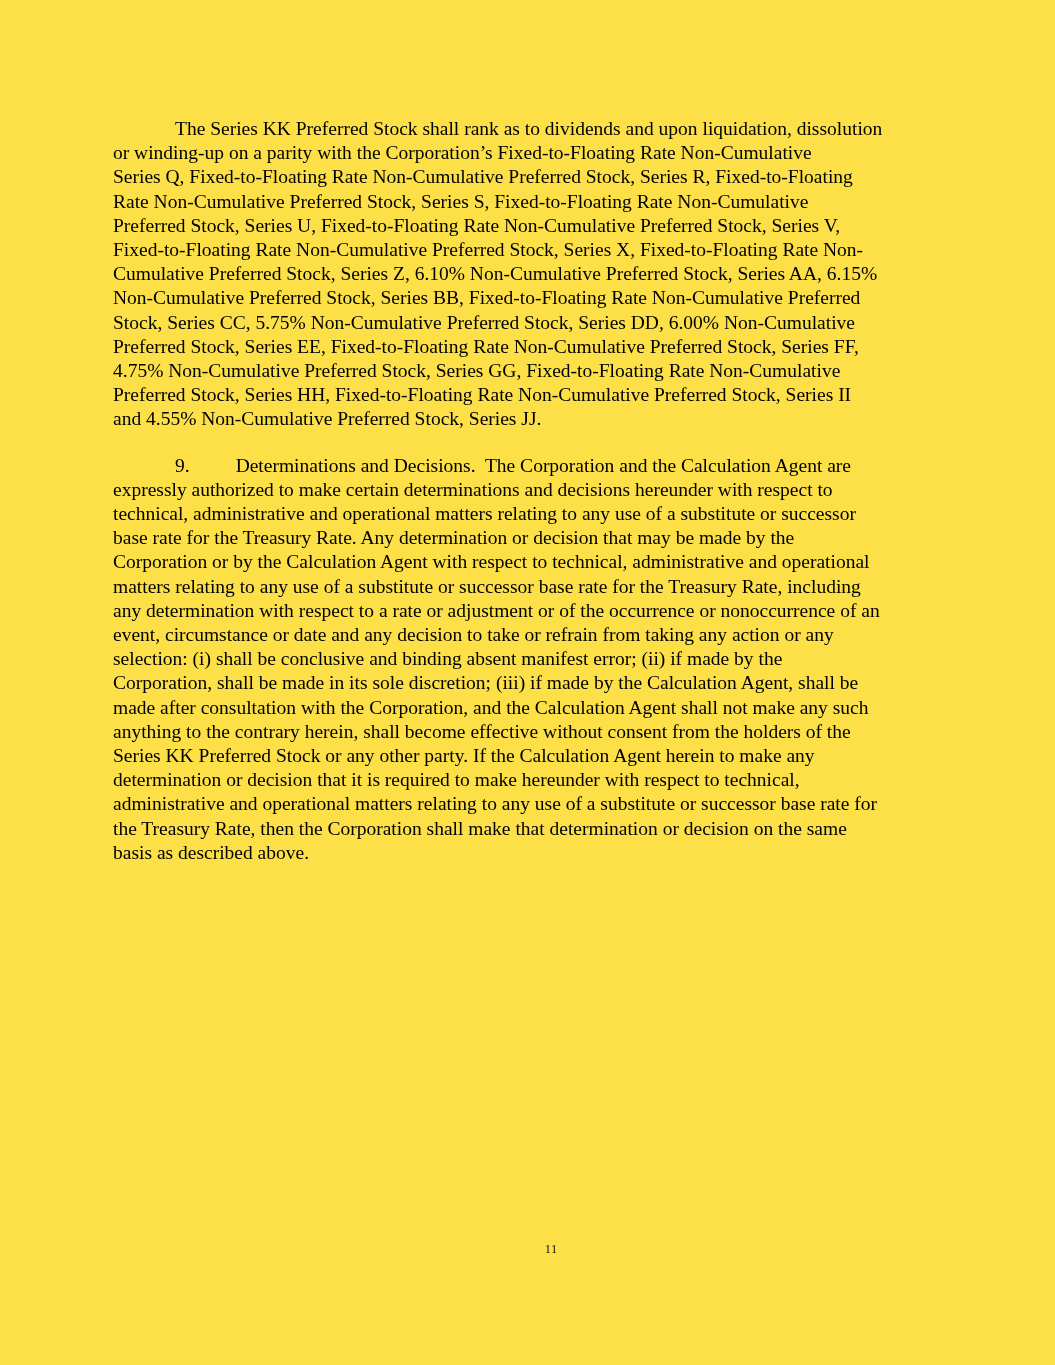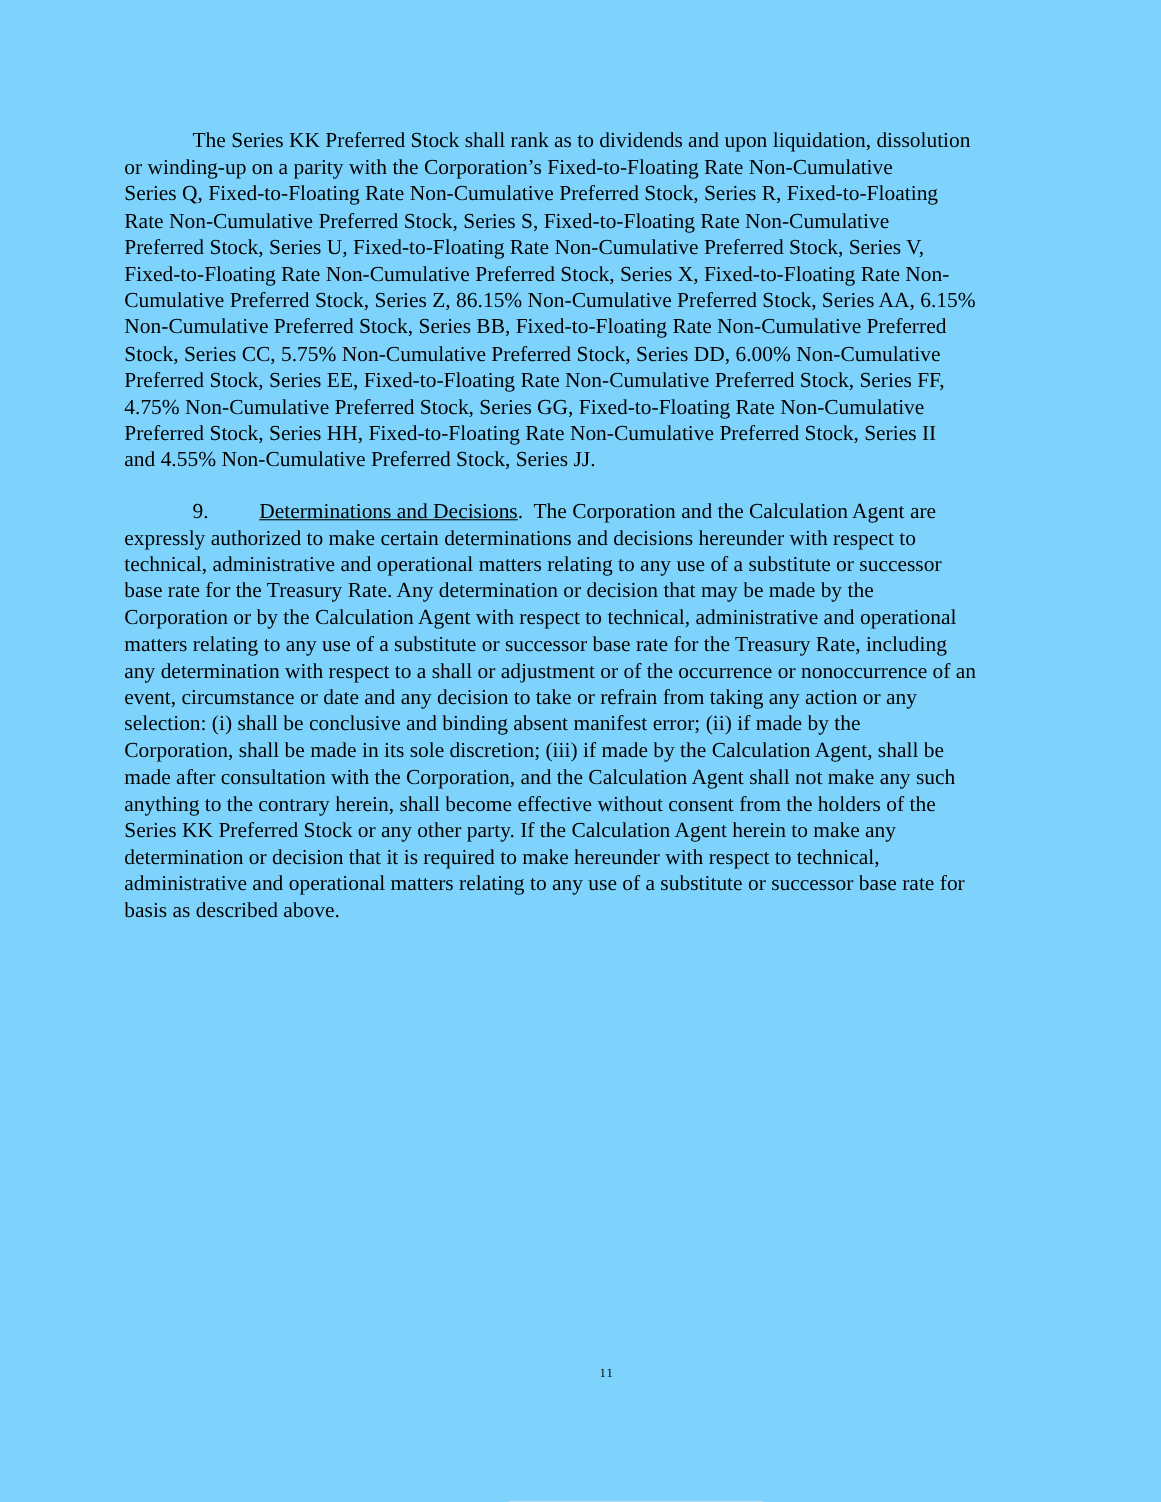--- a/index.html
+++ b/index.html
@@ -4,21 +4,21 @@
 <style>
   html, body {
     margin: 0;
     padding: 0;
     background: #e8e8e8;
   }
   .page {
     position: relative;
     width: 1055px;
     height: 1365px;
-    background: #7dd3fc;
+    background: #fde047;
     font-family: "Liberation Serif", serif;
     color: #000000;
     overflow: hidden;
   }
   .text-block {
     position: absolute;
     left: 113px;
     top: 117px;
     width: 828px;
     font-size: 19.5px;
@@ -38,21 +38,20 @@
   }
   .first-line {
     padding-left: 62px;
     white-space: pre;
   }
   .tab {
     display: inline-block;
     width: 46px;
   }
   .heading-underline {
-    text-decoration: underline;
     text-align: right;
   }
   .page-number {
     position: absolute;
     top: 1243px;
     left: 0;
     width: 100%;
     text-align: center;
     font-size: 11.5px;
     letter-spacing: 1px;
@@ -66,46 +65,47 @@
 
   <div class="text-block">
 
     <div class="para para-rank">
         <div class="line">The Series KK Preferred Stock shall rank as to dividends and upon liquidation, dissolution</div>
         <div class="line">or winding-up on a parity with the Corporation’s Fixed-to-Floating Rate Non-Cumulative</div>
         <div class="line">Series Q, Fixed-to-Floating Rate Non-Cumulative Preferred Stock, Series R, Fixed-to-Floating</div>
         <div class="line">Rate Non-Cumulative Preferred Stock, Series S, Fixed-to-Floating Rate Non-Cumulative</div>
         <div class="line">Preferred Stock, Series U, Fixed-to-Floating Rate Non-Cumulative Preferred Stock, Series V,</div>
         <div class="line">Fixed-to-Floating Rate Non-Cumulative Preferred Stock, Series X, Fixed-to-Floating Rate Non-</div>
-        <div class="line">Cumulative Preferred Stock, Series Z, 86.15% Non-Cumulative Preferred Stock, Series AA, 6.15%</div>
+        <div class="line">Cumulative Preferred Stock, Series Z, 6.10% Non-Cumulative Preferred Stock, Series AA, 6.15%</div>
         <div class="line">Non-Cumulative Preferred Stock, Series BB, Fixed-to-Floating Rate Non-Cumulative Preferred</div>
         <div class="line">Stock, Series CC, 5.75% Non-Cumulative Preferred Stock, Series DD, 6.00% Non-Cumulative</div>
         <div class="line">Preferred Stock, Series EE, Fixed-to-Floating Rate Non-Cumulative Preferred Stock, Series FF,</div>
         <div class="line">4.75% Non-Cumulative Preferred Stock, Series GG, Fixed-to-Floating Rate Non-Cumulative</div>
         <div class="line">Preferred Stock, Series HH, Fixed-to-Floating Rate Non-Cumulative Preferred Stock, Series II</div>
         <div class="line">and 4.55% Non-Cumulative Preferred Stock, Series JJ.</div>
       </div>
 
     <div class="para para-determinations">
       <div class="first-line"><span>9.</span><span class="tab"></span><span class="heading-underline">Determinations and Decisions</span><span>.</span><span>  The Corporation and the Calculation Agent are</span></div>
       <div>
           <div class="line">expressly authorized to make certain determinations and decisions hereunder with respect to</div>
           <div class="line">technical, administrative and operational matters relating to any use of a substitute or successor</div>
           <div class="line">base rate for the Treasury Rate. Any determination or decision that may be made by the</div>
           <div class="line">Corporation or by the Calculation Agent with respect to technical, administrative and operational</div>
           <div class="line">matters relating to any use of a substitute or successor base rate for the Treasury Rate, including</div>
-          <div class="line">any determination with respect to a shall or adjustment or of the occurrence or nonoccurrence of an</div>
+          <div class="line">any determination with respect to a rate or adjustment or of the occurrence or nonoccurrence of an</div>
           <div class="line">event, circumstance or date and any decision to take or refrain from taking any action or any</div>
           <div class="line">selection: (i) shall be conclusive and binding absent manifest error; (ii) if made by the</div>
           <div class="line">Corporation, shall be made in its sole discretion; (iii) if made by the Calculation Agent, shall be</div>
           <div class="line">made after consultation with the Corporation, and the Calculation Agent shall not make any such</div>
           <div class="line">anything to the contrary herein, shall become effective without consent from the holders of the</div>
           <div class="line">Series KK Preferred Stock or any other party. If the Calculation Agent herein to make any</div>
           <div class="line">determination or decision that it is required to make hereunder with respect to technical,</div>
           <div class="line">administrative and operational matters relating to any use of a substitute or successor base rate for</div>
+          <div class="line">the Treasury Rate, then the Corporation shall make that determination or decision on the same</div>
           <div class="line">basis as described above.</div>
         </div>
     </div>
 
   </div>
 
   <div class="page-number">11</div>
 
 </div>
 

